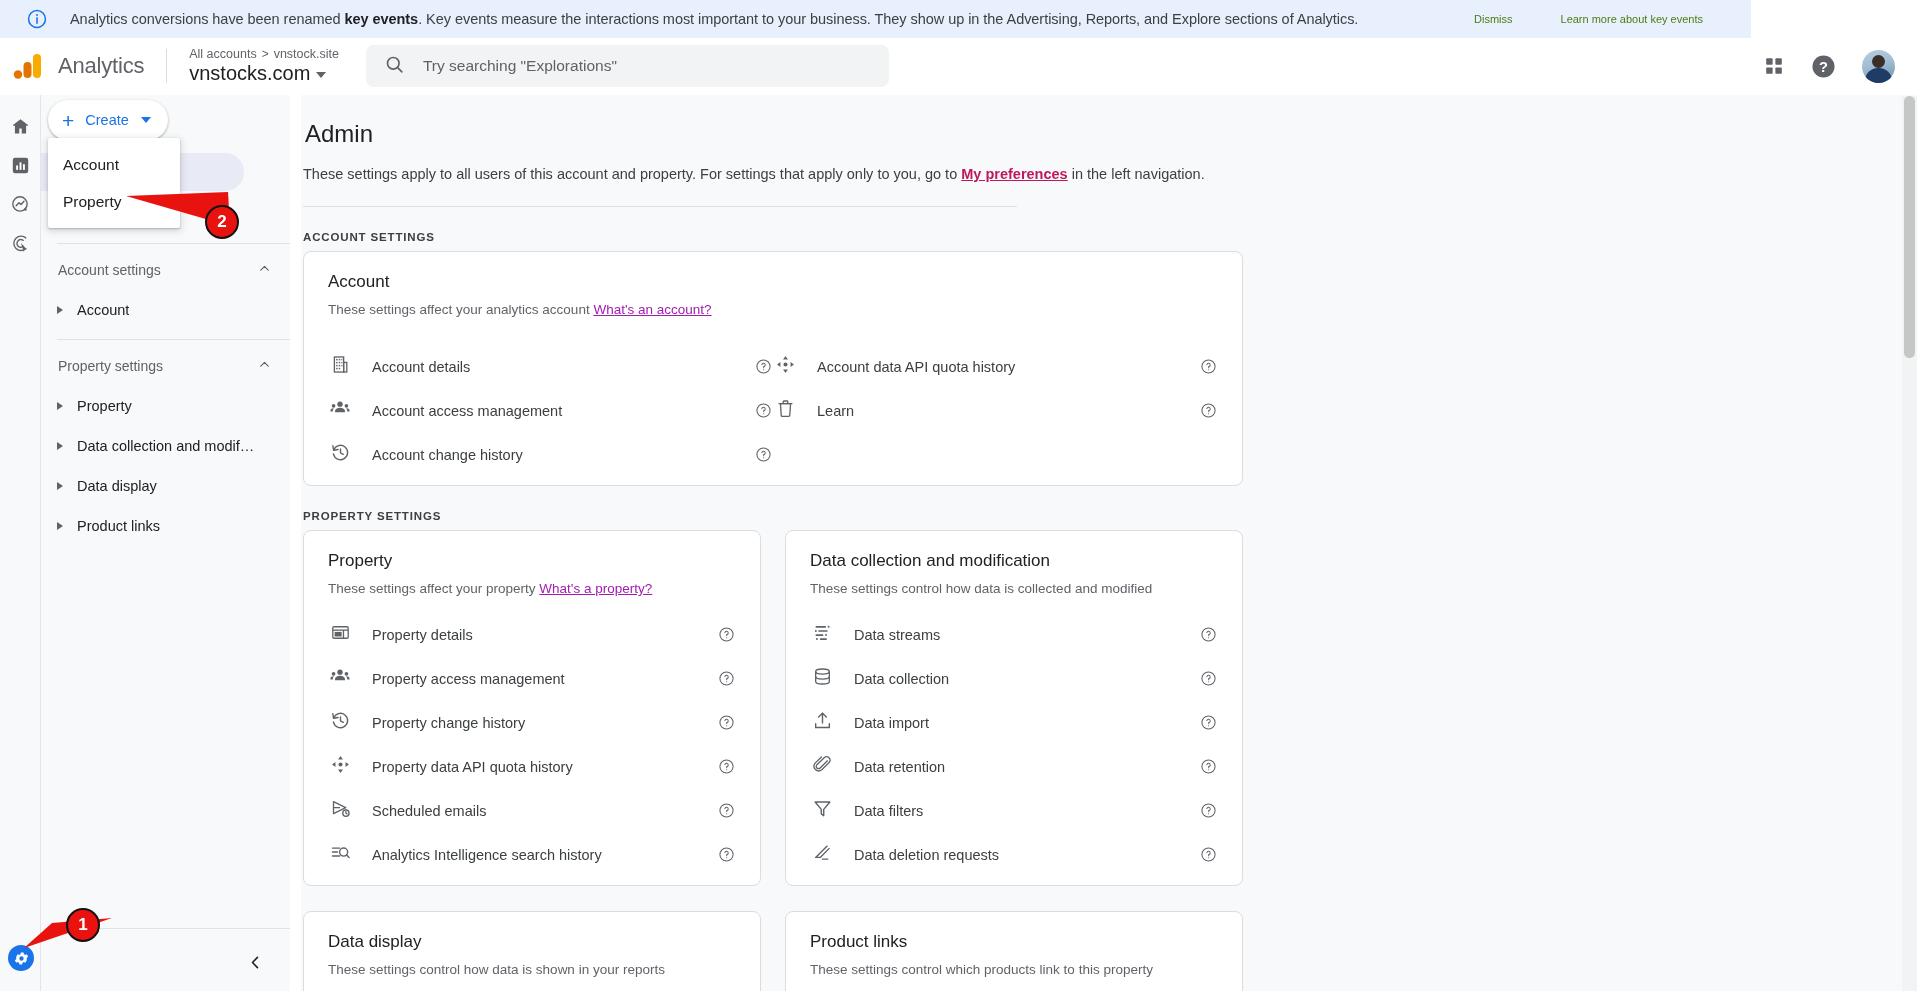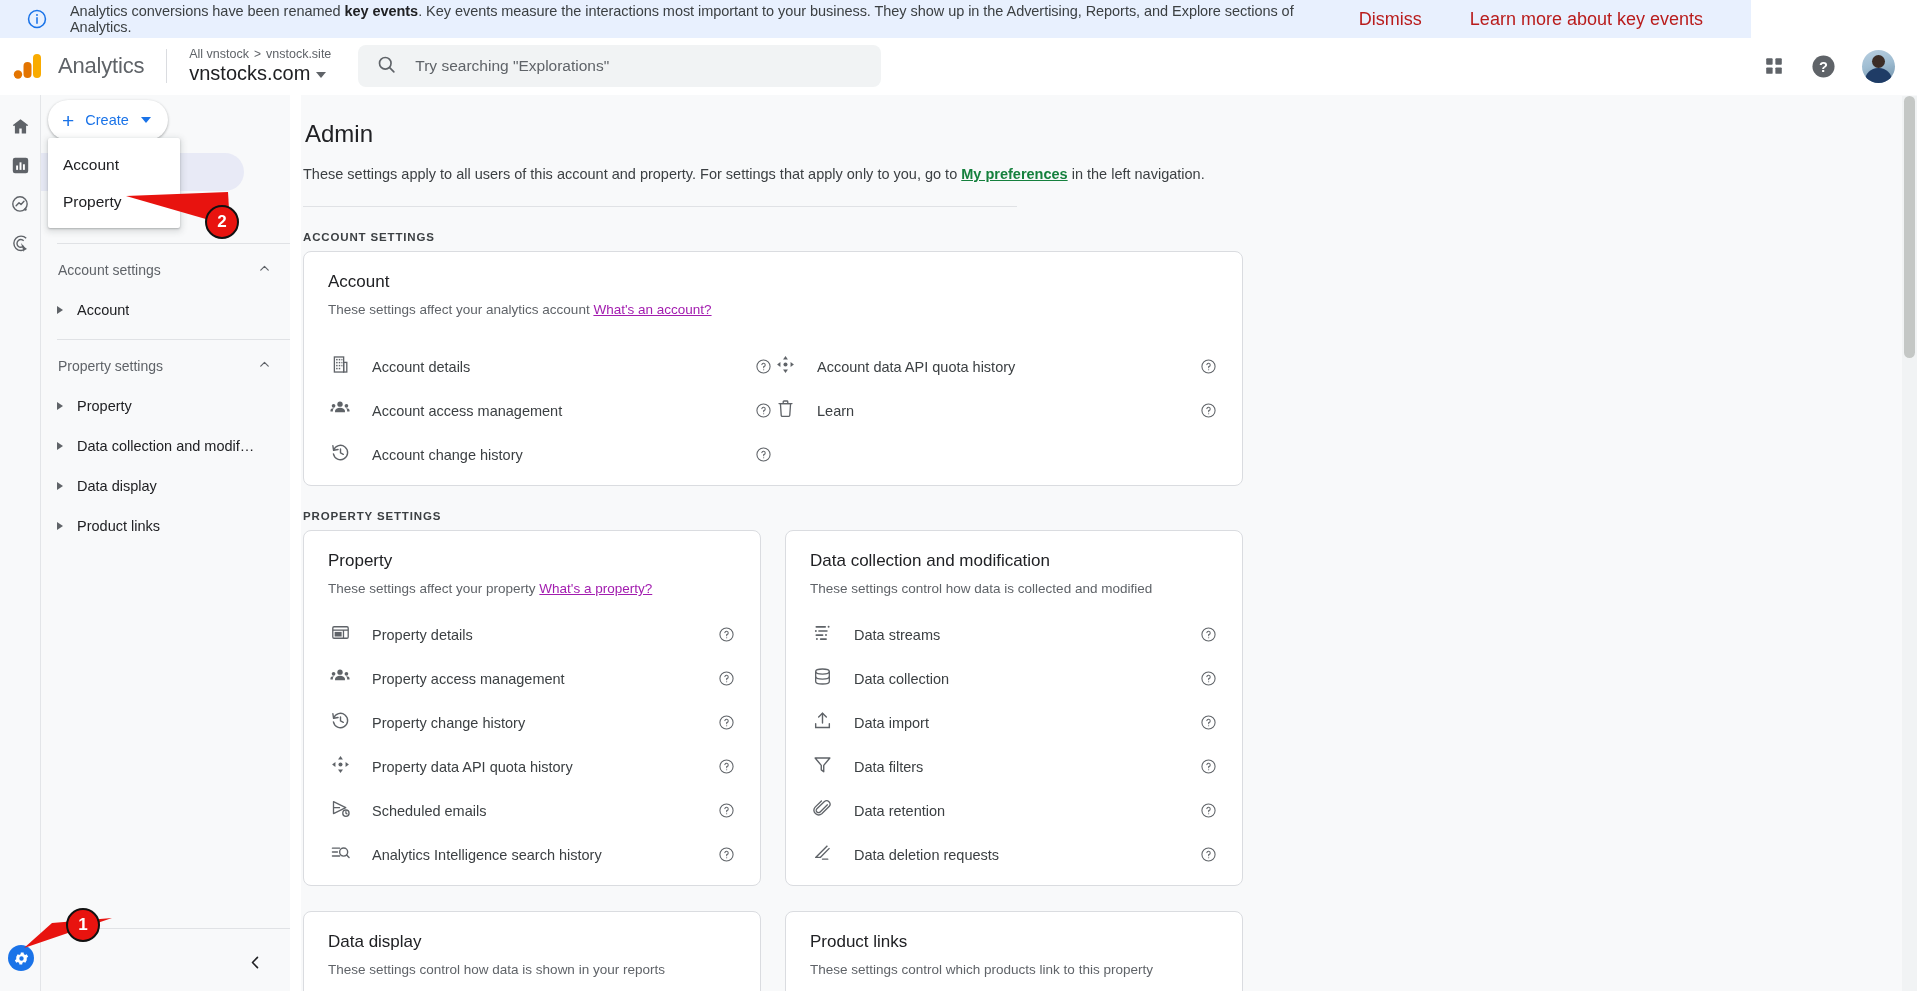--- a/index.html
+++ b/index.html
@@ -13,21 +13,21 @@
   
   #banner {
     position: absolute; top: 0; left: 0; width: 1751px; height: 38px;
     background: #e8f0fe; display: flex; align-items: center;
     padding: 0 26px; font-size: 14.5px; color: #3c4043;
   }
   #banner .info-ic { width: 22px; height: 22px; flex: 0 0 22px; margin-right: 22px; }
   #banner .btext { flex: 1 1 auto; letter-spacing: -0.05px; }
   #banner .btext b { font-weight: 700; color: #202124; }
   #banner .bact {
-    color: #b91c1c; font-size: 18px; margin-left: 40px; cursor: pointer; white-space: nowrap;
+    color: #4d7c0f; font-size: 11px; margin-left: 40px; cursor: pointer; white-space: nowrap;
   }
   #banner .bact.last { margin-left: 48px; margin-right: 22px; }
 
   
   #topbar {
     position: absolute; top: 38px; left: 0; width: 1917px; height: 57px;
     background: #fff; display: flex; align-items: center;
     border-bottom: 1px solid #ffffff;
   }
   #ga-logo { width: 34px; height: 34px; margin-left: 12px; position: relative; flex:0 0 34px;}
@@ -134,21 +134,21 @@
   }
   #navpanel-bottomline { position:absolute; left:16px; right:0; bottom:62px; height:1px; background:#e0e2e5;}
 
   
   #main {
     position: absolute; top: 95px; left: 301px; width: 1627px; height: 896px;
     background: #f8f9fa; overflow: hidden;
   }
   #page-title { font-size: 24px; color: #202124; font-weight: 400; margin: 25px 0 0 2px; padding-left:0; }
   #page-sub { font-size: 14.5px; color: #3c4043; margin-top: 18px; }
-  #page-sub a { color: #15803d; font-weight: 700; text-decoration: underline; }
+  #page-sub a { color: #be185d; font-weight: 700; text-decoration: underline; }
   .inner { padding-left: 2px; }
   .sect-label {
     font-size: 11.5px; color: #3c4043; letter-spacing: .85px; font-weight: 700;
     margin-top: 24px; margin-bottom: 8px;
   }
   .hrule { height: 1px; background: #e0e2e5; margin-top: 24px; width: 714px; }
 
   .card {
     background: #fff; border: 1px solid #dadce0; border-radius: 8px;
     padding: 20px 24px 22px 24px;
@@ -212,21 +212,21 @@
     <svg viewBox="0 0 34 34" width="34" height="34">
       <rect x="21" y="5" width="8" height="24" rx="4" fill="#f9ab00"></rect>
       <rect x="11.5" y="13" width="8" height="16" rx="4" fill="#e37400"></rect>
       <circle cx="6" cy="25.5" r="4.2" fill="#e37400"></circle>
     </svg>
   </span>
   <span id="app-title">Analytics</span>
   <span class="vdiv"></span>
   <span id="acct-sel">
     <span id="acct-crumb">
-      <span>All vnstock</span>
+      <span>All accounts</span>
       <span class="sep">&gt;</span>
       <span>vnstock.site</span>
     </span>
     <span id="acct-name">
       <span>vnstocks.com</span>
       <span class="caret"></span>
     </span>
   </span>
   <span id="searchwrap">
     <span>
@@ -660,40 +660,40 @@
             <span class="r-help">
               <svg viewBox="0 0 24 24" width="17" height="17" fill="none" stroke="#5f6368" stroke-width="1.5">
                   <circle cx="12" cy="12" r="9.3"></circle>
                   <path d="M9.7 9.3a2.4 2.4 0 1 1 2.6 2.9v1.6" stroke-linecap="round"></path>
                   <circle cx="12.2" cy="16.6" r=".85" fill="#5f6368" stroke="none"></circle>
                 </svg>
             </span>
           </div>
           <div class="row">
             <span class="r-ic">
+              <svg viewBox="0 0 24 24" width="21" height="21" fill="none" stroke="#5f6368" stroke-width="1.5">
+                  <path d="M17.6 7.8 9.3 16a2.6 2.6 0 0 1-3.7-3.7l8.6-8.4a4 4 0 0 1 5.6 5.6l-8.6 8.5a5.4 5.4 0 0 1-7.6-7.6l7.2-7" stroke-linecap="round"></path>
+                </svg>
+            </span>
+            <span class="r-label">Data retention</span>
+            <span class="r-help">
+              <svg viewBox="0 0 24 24" width="17" height="17" fill="none" stroke="#5f6368" stroke-width="1.5">
+                  <circle cx="12" cy="12" r="9.3"></circle>
+                  <path d="M9.7 9.3a2.4 2.4 0 1 1 2.6 2.9v1.6" stroke-linecap="round"></path>
+                  <circle cx="12.2" cy="16.6" r=".85" fill="#5f6368" stroke="none"></circle>
+                </svg>
+            </span>
+          </div>
+          <div class="row">
+            <span class="r-ic">
               <svg viewBox="0 0 24 24" width="21" height="21" fill="none" stroke="#5f6368" stroke-width="1.6">
                   <path d="M3.6 4.6h16.8L13.4 13v7.2l-2.8-2.1V13z" stroke-linejoin="round"></path>
                 </svg>
             </span>
             <span class="r-label">Data filters</span>
-            <span class="r-help">
-              <svg viewBox="0 0 24 24" width="17" height="17" fill="none" stroke="#5f6368" stroke-width="1.5">
-                  <circle cx="12" cy="12" r="9.3"></circle>
-                  <path d="M9.7 9.3a2.4 2.4 0 1 1 2.6 2.9v1.6" stroke-linecap="round"></path>
-                  <circle cx="12.2" cy="16.6" r=".85" fill="#5f6368" stroke="none"></circle>
-                </svg>
-            </span>
-          </div>
-          <div class="row">
-            <span class="r-ic">
-              <svg viewBox="0 0 24 24" width="21" height="21" fill="none" stroke="#5f6368" stroke-width="1.5">
-                  <path d="M17.6 7.8 9.3 16a2.6 2.6 0 0 1-3.7-3.7l8.6-8.4a4 4 0 0 1 5.6 5.6l-8.6 8.5a5.4 5.4 0 0 1-7.6-7.6l7.2-7" stroke-linecap="round"></path>
-                </svg>
-            </span>
-            <span class="r-label">Data retention</span>
             <span class="r-help">
               <svg viewBox="0 0 24 24" width="17" height="17" fill="none" stroke="#5f6368" stroke-width="1.5">
                   <circle cx="12" cy="12" r="9.3"></circle>
                   <path d="M9.7 9.3a2.4 2.4 0 1 1 2.6 2.9v1.6" stroke-linecap="round"></path>
                   <circle cx="12.2" cy="16.6" r=".85" fill="#5f6368" stroke="none"></circle>
                 </svg>
             </span>
           </div>
           <div class="row">
             <span class="r-ic">

